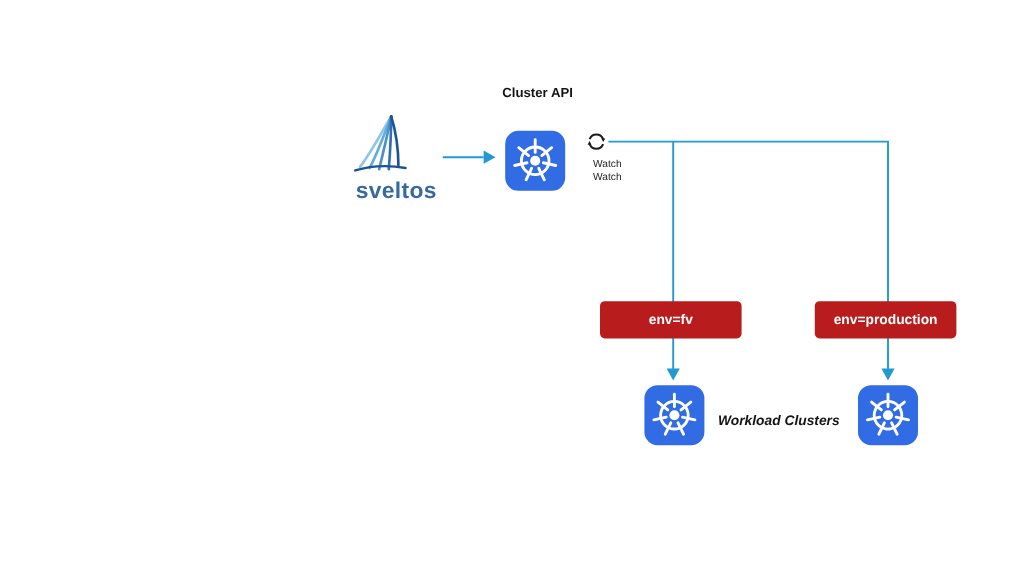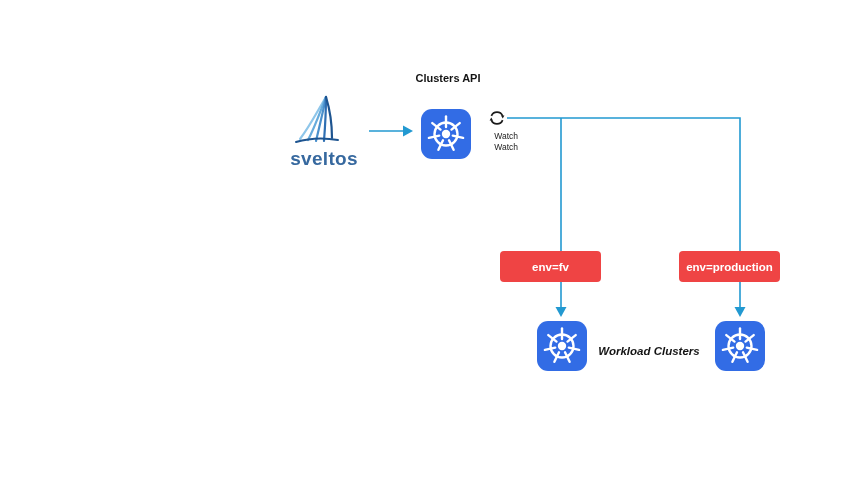--- a/index.html
+++ b/index.html
@@ -36,28 +36,28 @@
   .watch-icon{left:487px;top:108px;z-index:2;}
   .watch-label{
     left:478px;top:131px;width:40px;
     text-align:right;
     font-size:8.5px;line-height:10.5px;
     color:#222222;
     z-index:2;
   }
   .sveltos{left:284px;top:94px;width:80px;z-index:2;}
   .sveltos .wordmark{
-    width:80px;text-align:center;
+    width:80px;text-align:right;
     font-size:19px;font-weight:700;
     letter-spacing:.3px;
     color:#37699F;
   }
   .env-label{
-    top:251px;width:101px;height:31px;
-    background:#ef4444;border-radius:4px;
+    top:251px;width:118px;height:31px;
+    background:#b91c1c;border-radius:4px;
     color:#ffffff;font-size:11.5px;font-weight:700;
     display:flex;align-items:center;justify-content:center;
     z-index:3;
   }
   .env-fv{left:500px;}
   .env-prod{left:679px;}
   .workload-label{
     left:590px;top:345px;width:118px;
     text-align:center;
     font-size:11.5px;font-weight:700;
@@ -93,21 +93,21 @@
         <path d="M42,3 C39,18 35,34 32,47" stroke="#4a90cc"></path>
         <path d="M42,3 C42,18 41,34 40,47" stroke="#2f6fb2"></path>
         <path d="M42,3 C46,16 48,32 48,44" stroke="#1d5490"></path>
         <path d="M12,48 Q32,42 54,46" stroke="#1d5490" stroke-width="2"></path>
       </g>
     </svg>
     <div class="wordmark">sveltos</div>
   </div>
 
   <div class="abs mgmt-label">
-    <div>Clusters API</div>
+    <div>Cluster API</div>
   </div>
 
   <svg class="abs k8s-icon k8s-mgmt" width="52" height="52" viewBox="0 0 52 52">
     <rect x="1" y="1" width="50" height="50" rx="11" fill="#326CE5"></rect>
     <g stroke="#ffffff" stroke-width="2.4" fill="none" stroke-linecap="round">
       <circle cx="26" cy="26" r="11.5"></circle>
       <line x1="26" y1="19" x2="26" y2="8.5"></line>
       <line x1="31.5" y1="21.6" x2="39.7" y2="15.1"></line>
       <line x1="32.8" y1="27.6" x2="43.1" y2="29.9"></line>
       <line x1="29" y1="32.3" x2="33.6" y2="41.8"></line>

